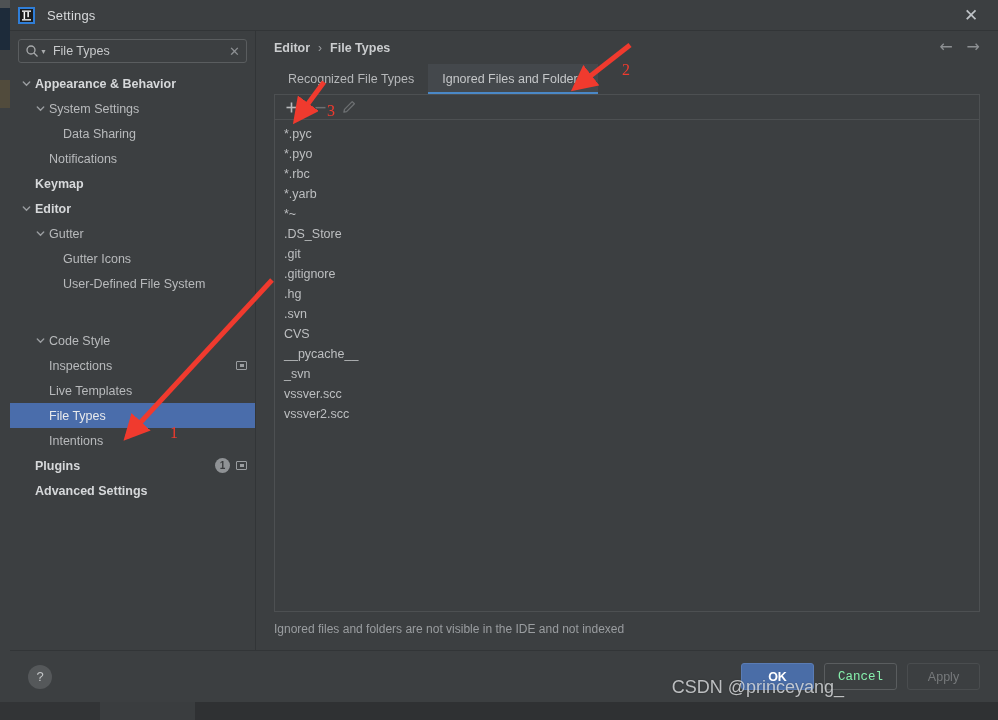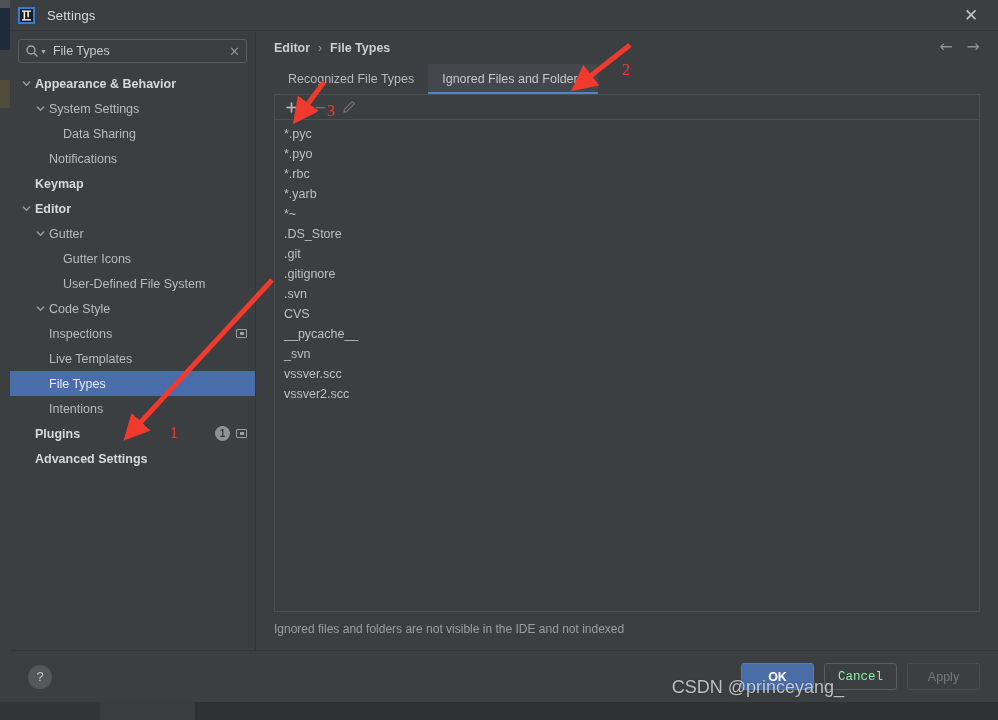--- a/index.html
+++ b/index.html
@@ -266,21 +266,21 @@
               <span class="tr-label">Gutter</span>
             </div>
             <div class="tree-row" style="padding-left: 38px;">
               <span class="chev"></span>
               <span class="tr-label">Gutter Icons</span>
             </div>
             <div class="tree-row" style="padding-left: 38px;">
               <span class="chev"></span>
               <span class="tr-label">User-Defined File System</span>
             </div>
-            <div class="tree-row" style="padding-left: 24px;">
+            <div class="tree-row" style="padding-left: 24px; margin-top: 32px;">
               <span class="chev">
                 <svg width="9" height="9" viewBox="0 0 9 9">
                   <path d="M1.3 3 L4.5 6.2 L7.7 3" fill="none" stroke="#9a9da0" stroke-width="1.4" stroke-linecap="round"></path>
                 </svg>
               </span>
               <span class="tr-label">Code Style</span>
             </div>
             <div class="tree-row" style="padding-left: 24px;">
               <span class="chev"></span>
               <span class="tr-label">Inspections</span>
@@ -362,20 +362,21 @@
           </div>
           <div class="list-items" id="ignored-items">
               <div class="list-item">*.pyc</div>
               <div class="list-item">*.pyo</div>
               <div class="list-item">*.rbc</div>
               <div class="list-item">*.yarb</div>
               <div class="list-item">*~</div>
               <div class="list-item">.DS_Store</div>
               <div class="list-item">.git</div>
               <div class="list-item">.gitignore</div>
+              <div class="list-item">.hg</div>
               <div class="list-item">.svn</div>
               <div class="list-item">CVS</div>
               <div class="list-item">__pycache__</div>
               <div class="list-item">_svn</div>
               <div class="list-item">vssver.scc</div>
               <div class="list-item">vssver2.scc</div>
             </div>
         </div>
 
         <div class="hint">Ignored files and folders are not visible in the IDE and not indexed</div>

